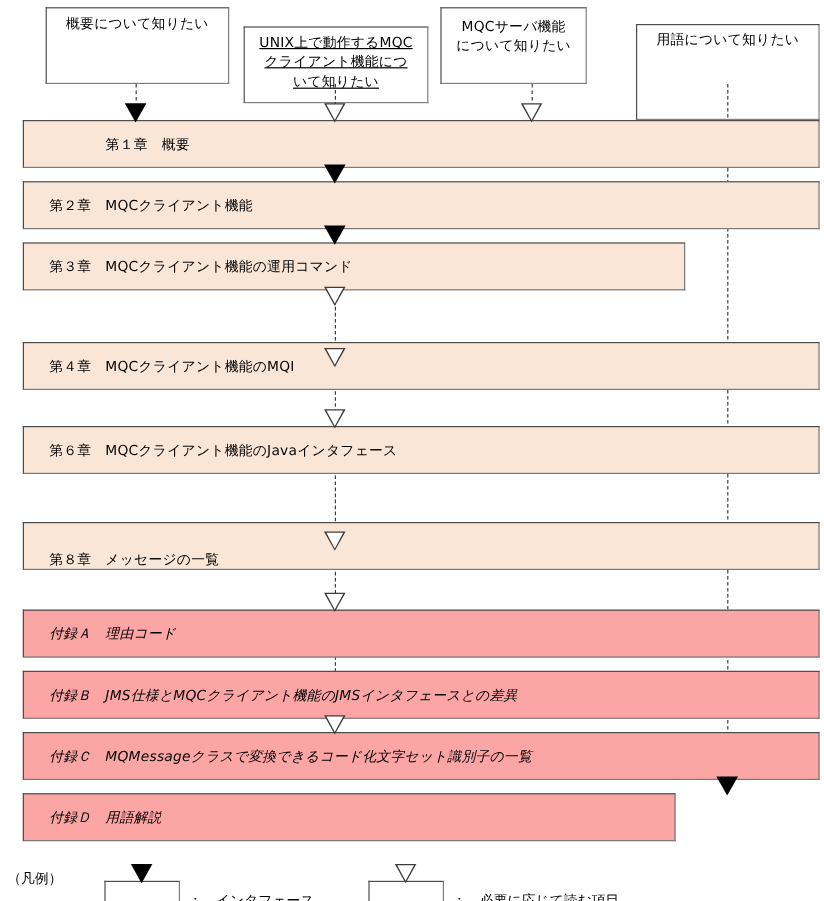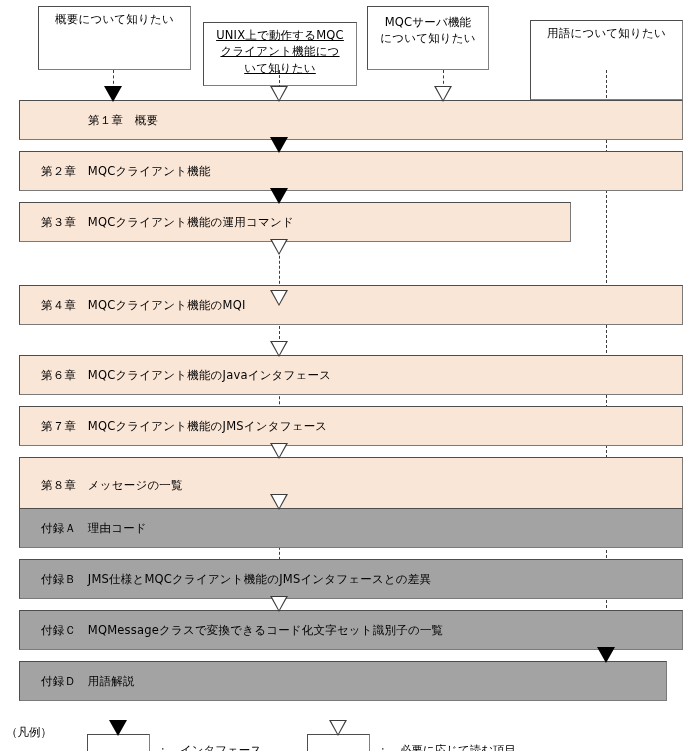--- a/index.html
+++ b/index.html
@@ -45,21 +45,21 @@
     border: 1px solid #4d4d4d;
     border-right-color: #7a7a7a;
     border-bottom-color: #7a7a7a;
     display: flex;
     align-items: center;
     font-size: 11.5px;
     color: #000000;
     letter-spacing: 0.2px;
   }
   .bar.chapter { background: #fae6d7; }
-  .bar.appendix { background: #a3a3a3; }
+  .bar.appendix { background: #fca5a5; font-style: italic; }
   .bar .bar-label {
     padding-left: 21px;
     white-space: nowrap;
   }
 
   
   .dash {
     position: absolute;
     width: 0;
     border-left: 1.5px dashed #3c3c3c;
@@ -171,41 +171,38 @@
 
   <div class="bar chapter" style="left:19px; top:253px; width:664px; height:40px;margin-top:32px;">
     <span class="bar-label">第４章　MQCクライアント機能のMQI</span>
   </div>
 
 
   <div class="bar chapter" style="left:19px; top:355px; width:664px; height:40px;">
     <span class="bar-label">第６章　MQCクライアント機能のJavaインタフェース</span>
   </div>
 
-  <div class="bar chapter" style="left:19px; top:406px; width:664px; height:40px;">
-    <span class="bar-label">第７章　MQCクライアント機能のJMSインタフェース</span>
-  </div>
-
-  <div class="bar chapter" style="left:19px; top:457px; width:664px; height:56px;">
+
+  <div class="bar chapter" style="left:19px; top:435px; width:664px; height:40px;align-items:flex-end;">
     <span class="bar-label">第８章　メッセージの一覧</span>
   </div>
 
   <div class="bar appendix" style="left:19px; top:508px; width:664px; height:40px;">
     <span class="bar-label">付録Ａ　理由コード</span>
   </div>
 
   <div class="bar appendix" style="left:19px; top:559px; width:664px; height:40px;">
     <span class="bar-label">付録Ｂ　JMS仕様とMQCクライアント機能のJMSインタフェースとの差異</span>
   </div>
 
   <div class="bar appendix" style="left:19px; top:610px; width:664px; height:40px;">
     <span class="bar-label">付録Ｃ　MQMessageクラスで変換できるコード化文字セット識別子の一覧</span>
   </div>
 
-  <div class="bar appendix" style="left:19px; top:661px; width:648px; height:40px;text-align:center;">
+  <div class="bar appendix" style="left:19px; top:661px; width:544px; height:40px;text-align:center;">
     <span class="bar-label">付録Ｄ　用語解説</span>
   </div>
 
   <div class="tri-group" style="left:113px; top:86px;">
     <div class="tri solid" style="left:-9px; top:0;"></div>
   </div>
 
   <div class="tri-group" style="left:279px; top:86px;">
     <div class="tri hollow-outer" style="left:-9px; top:0;"></div>
     <div class="tri hollow-inner" style="left:-7px; top:1px;"></div>

